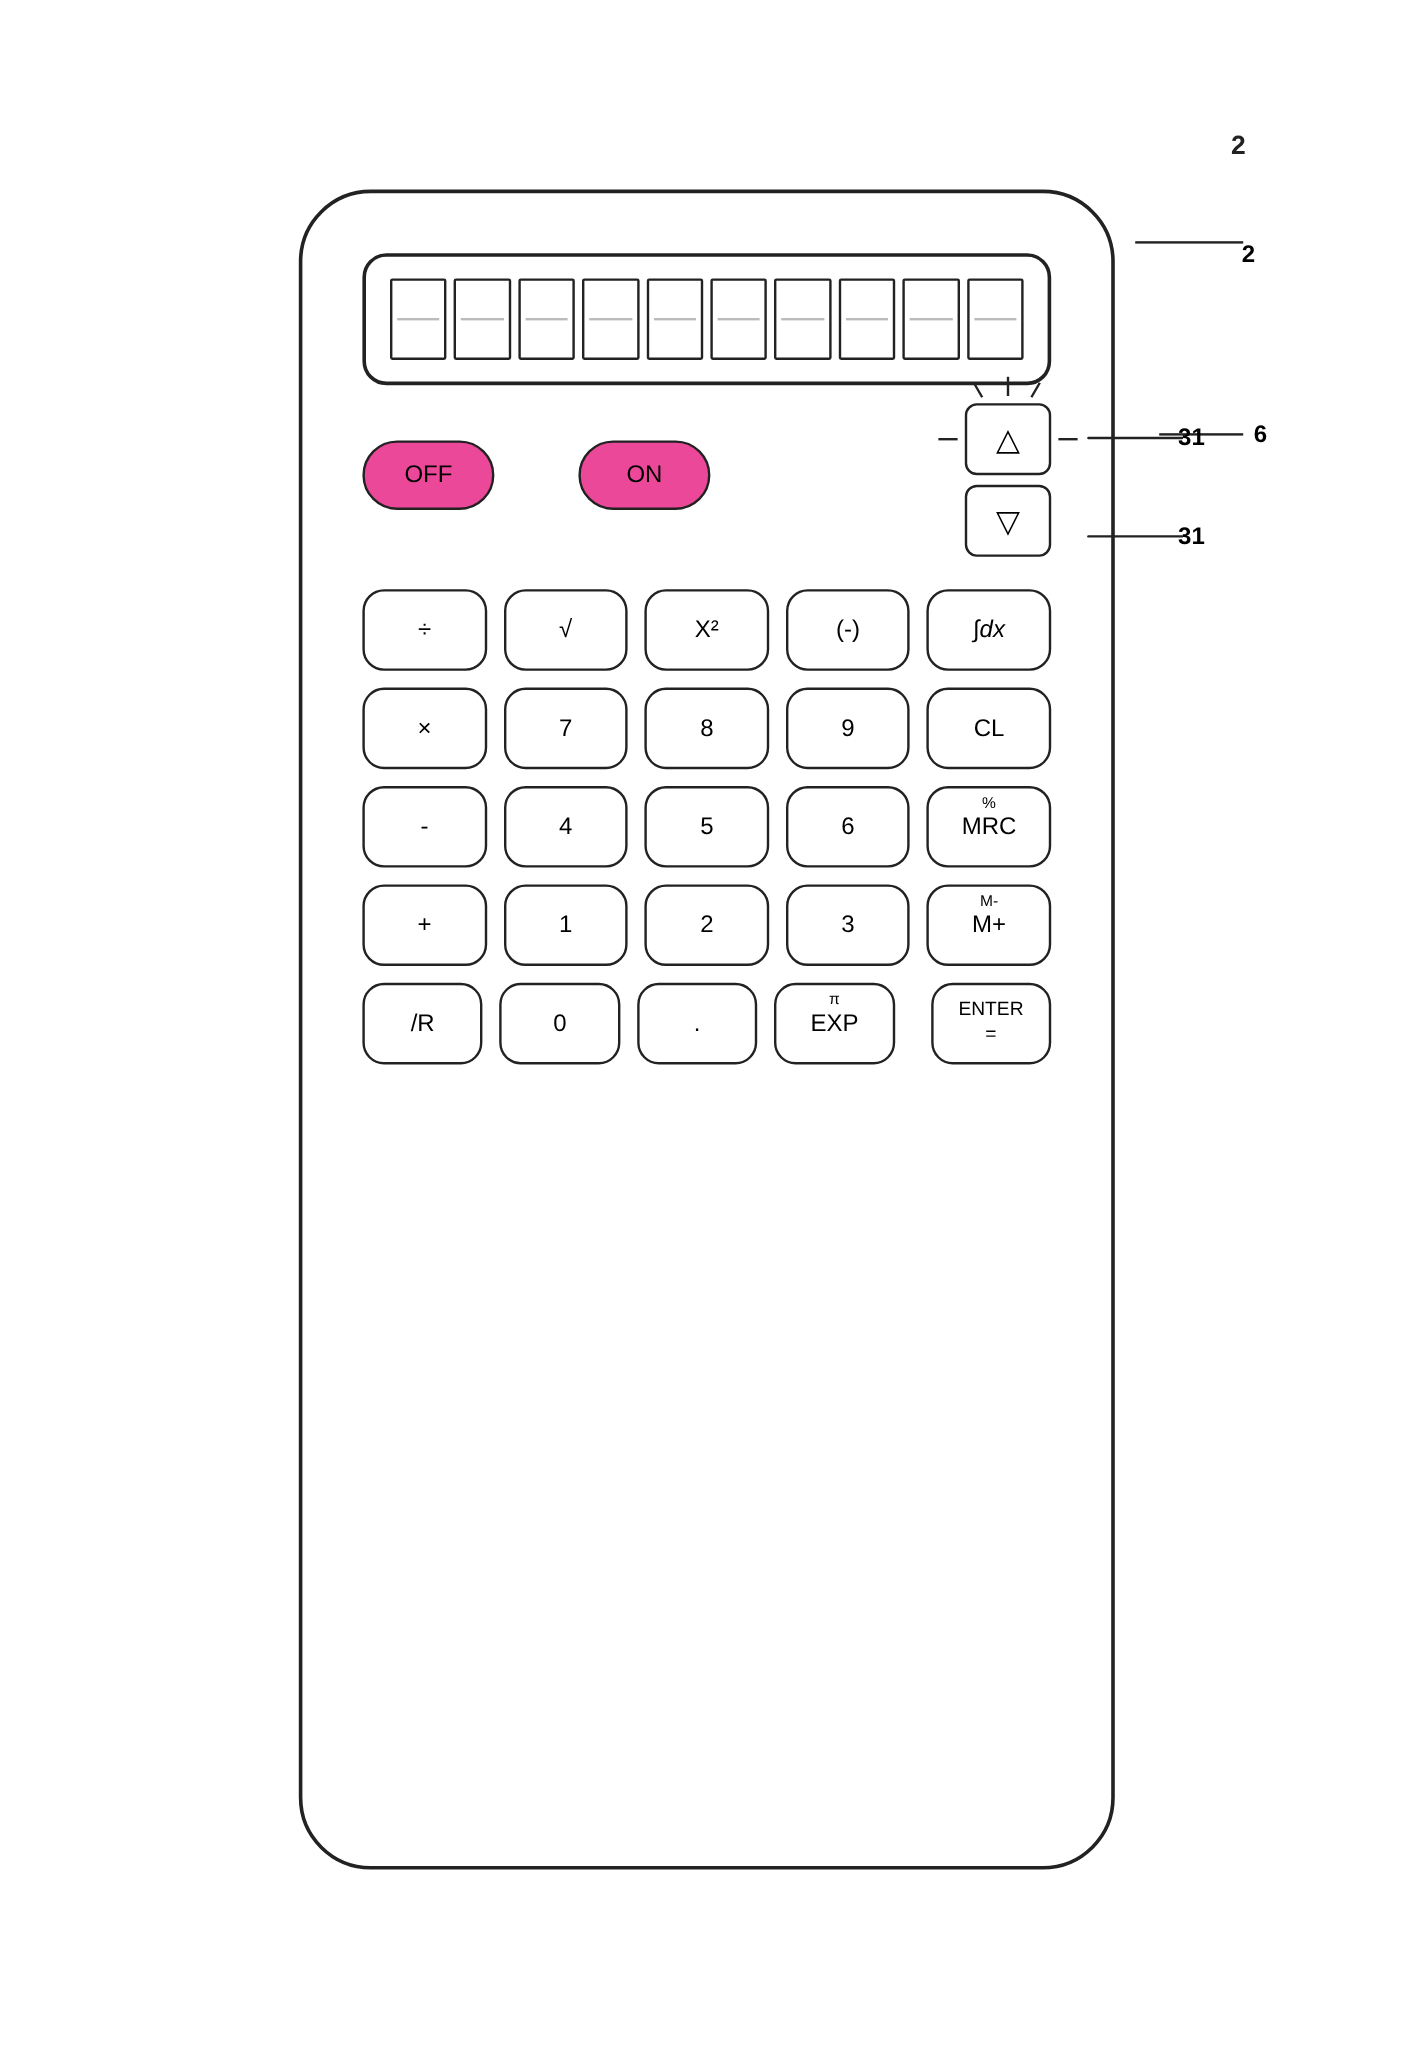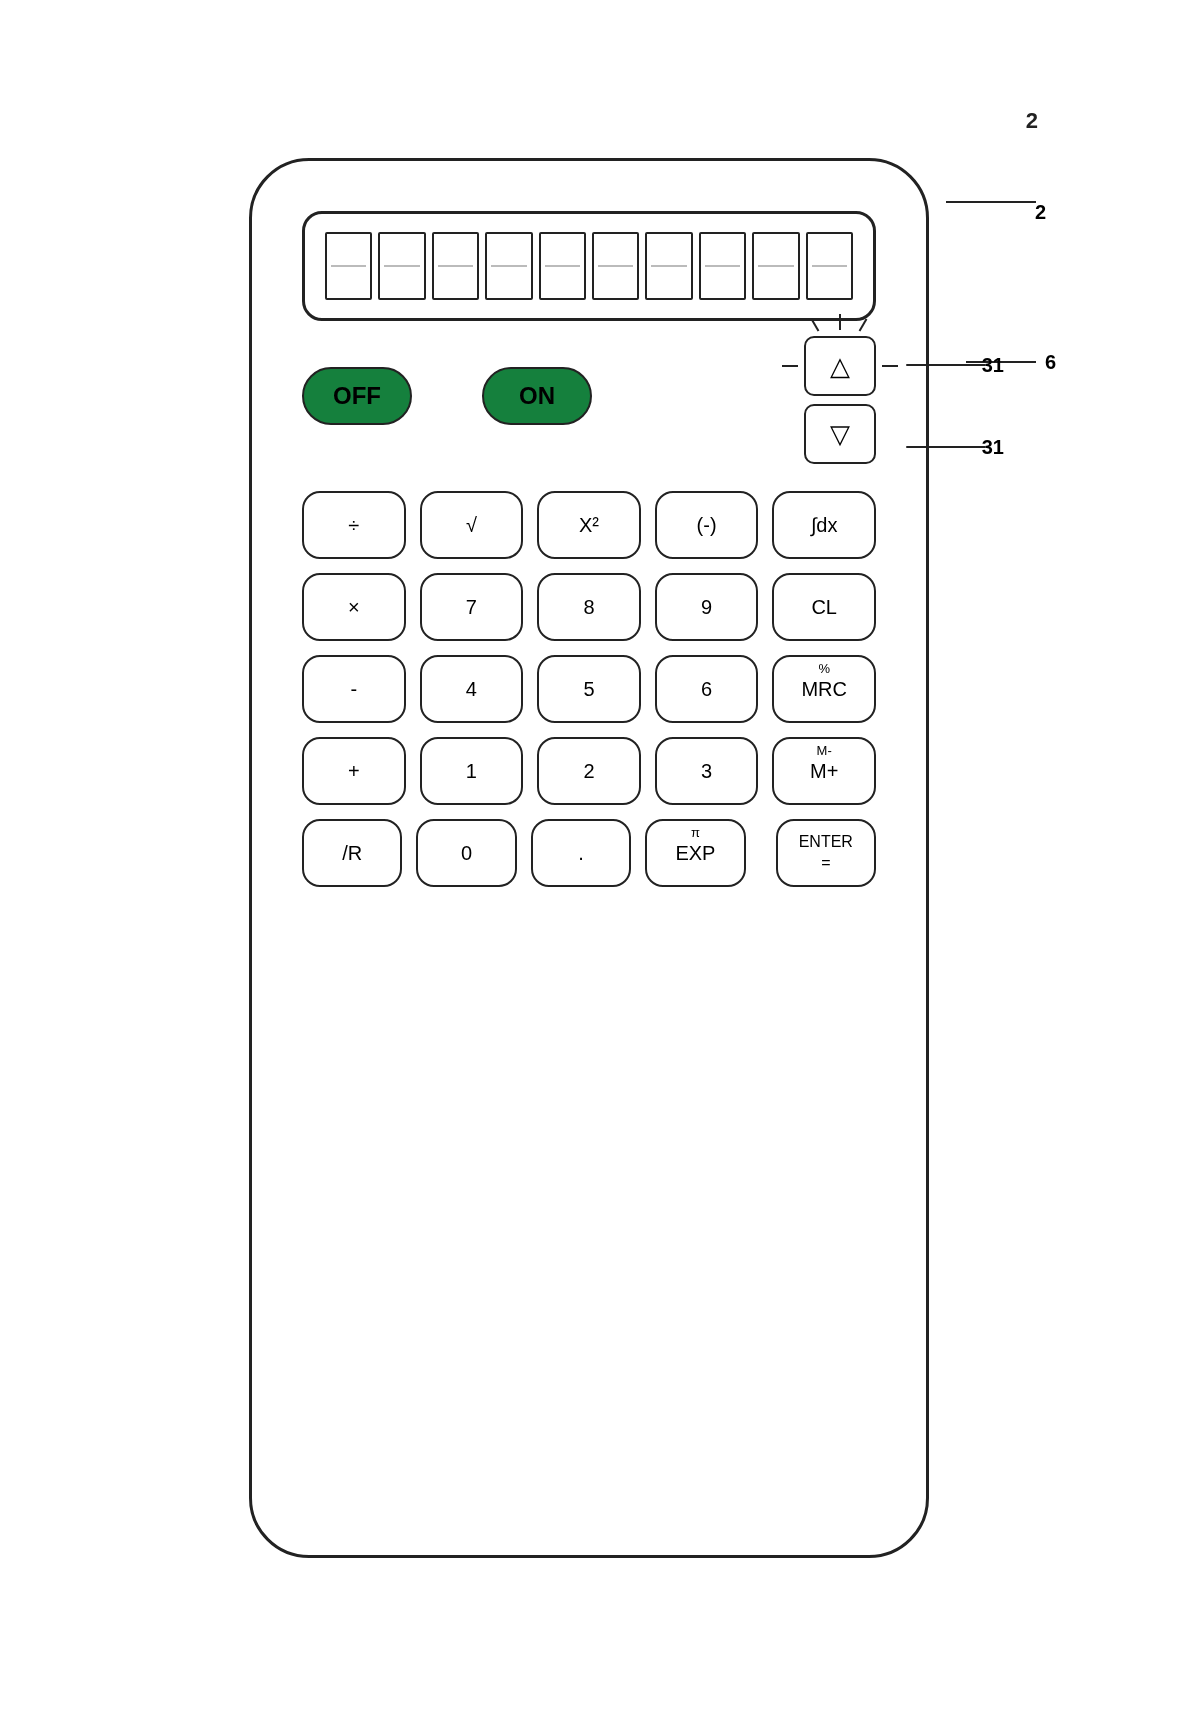--- a/index.html
+++ b/index.html
@@ -81,23 +81,23 @@
       margin-bottom: 20px;
       position: relative;
       height: 90px;
     }
 
     .power-btn {
       width: 110px;
       height: 58px;
       border: 2.5px solid #222;
       border-radius: 30px;
-      background: #15803d;
-      font-size: 24px;
-      font-weight: bold;
+      background: #ec4899;
+      font-size: 20px;
+      font-weight: normal;
       cursor: pointer;
       display: flex;
       align-items: center;
       justify-content: center;
       font-family: Arial, sans-serif;
     }
 
     .power-btn:first-child {
       margin-right: 70px;
     }
@@ -171,20 +171,21 @@
       white-space: nowrap;
     }
 
     .key-btn .primary-label {
       font-size: 20px;
       font-weight: normal;
     }
 
     
     .integral-sym {
+      font-style: italic;
       font-size: 22px;
     }
   </style>
 </head>
 <body>
 
 <div class="page-container">
 
   <div style="position:absolute; right: 140px; top: 108px; font-size:22px; font-weight:bold; color:#222;">2</div>
 

